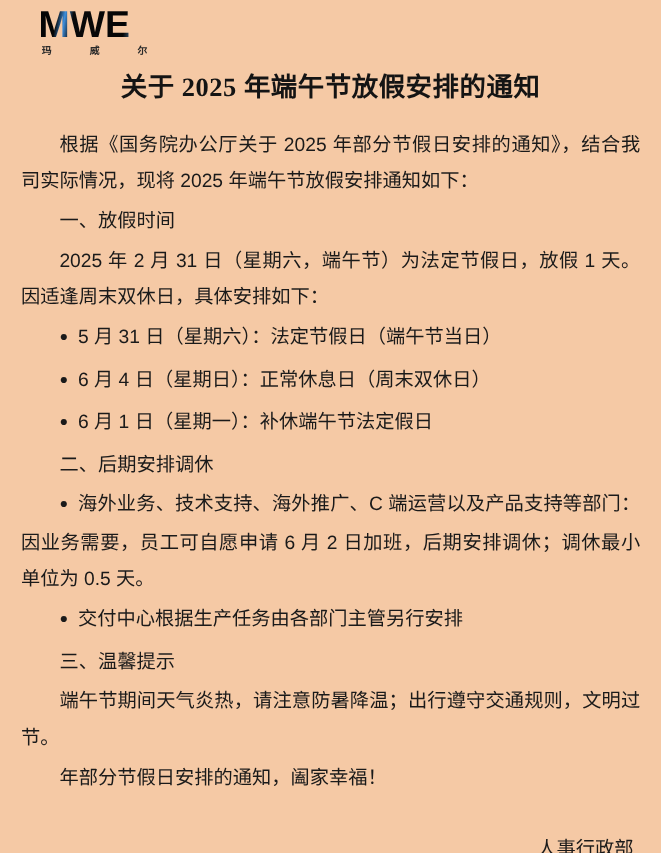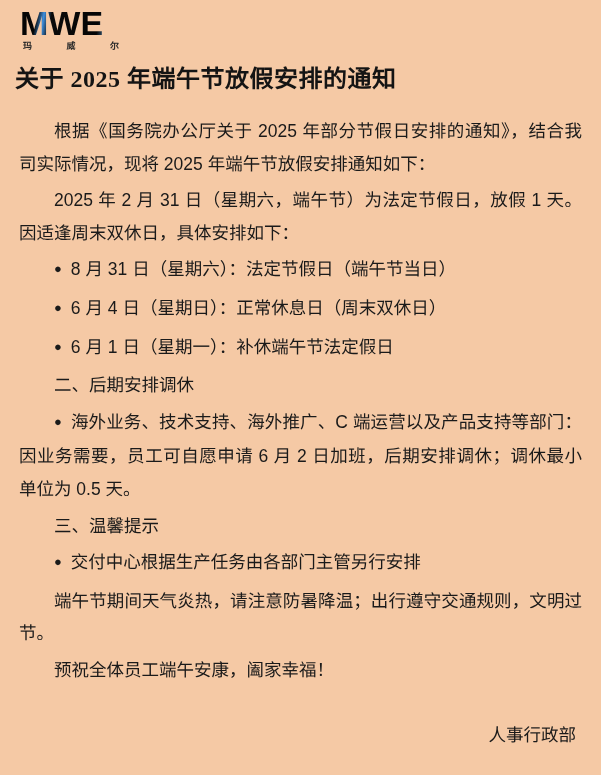--- a/index.html
+++ b/index.html
@@ -8,21 +8,21 @@
     min-height: 775px;
     background: #f5c9a5;
     color: #1a1a1a;
     font-family: "Liberation Sans", sans-serif;
     box-sizing: border-box;
     padding: 8px 15px 18px 15px;
     -webkit-font-smoothing: antialiased;
   }
 
   
-  .logo { margin-left: 5px; width: 104px; }
+  .logo { margin-left: 20px; width: 104px; }
   .logo-text {
     font-family: "Liberation Sans", sans-serif;
     font-weight: 800;
     font-size: 34px;
     line-height: 30px;
     letter-spacing: 0px;
     background: linear-gradient(100deg,
       #050505 0%, #050505 16%, #3f8fdd 23%, #0a0a0a 30%,
       #050505 74%, #6db4ef 88%, #0a0a0a 97%);
     -webkit-background-clip: text;
@@ -41,20 +41,21 @@
     font-size: 9px;
     font-weight: 700;
     color: #2a2a2a;
   }
 
   
   .doc-title {
     font-family: "Liberation Serif", serif;
     font-weight: 700;
     font-size: 24px;
+    text-align: center;
     margin-top: 7px;
     letter-spacing: 0.5px;
     color: #141414;
   }
 
   
   .doc-body {
     margin-top: 21px;
     font-size: 17.5px;
     line-height: 32.6px;
@@ -88,34 +89,35 @@
     </div>
   </div>
 </header>
 
 <h1 class="doc-title">关于 2025 年端午节放假安排的通知</h1>
 
 <main class="doc-body">
 
   <p class="para">根据《国务院办公厅关于 2025 年部分节假日安排的通知》，结合我司实际情况，现将 2025 年端午节放假安排通知如下：</p>
 
+  <p class="para">一、放假时间</p>
   <p class="para">2025 年 2 月 31 日（星期六，端午节）为法定节假日，放假 1 天。因适逢周末双休日，具体安排如下：</p>
 
-  <p class="para"><span class="bullet-glyph">●</span><span>8 月 31 日（星期六）：法定节假日（端午节当日）</span></p>
+  <p class="para"><span class="bullet-glyph">●</span><span>5 月 31 日（星期六）：法定节假日（端午节当日）</span></p>
   <p class="para"><span class="bullet-glyph">●</span><span>6 月 4 日（星期日）：正常休息日（周末双休日）</span></p>
   <p class="para"><span class="bullet-glyph">●</span><span>6 月 1 日（星期一）：补休端午节法定假日</span></p>
 
 
   <p class="para">二、后期安排调休</p>
 
   <p class="para"><span class="bullet-glyph">●</span><span>海外业务、技术支持、海外推广、C 端运营以及产品支持等部门：因业务需要，员工可自愿申请 6 月 2 日加班，后期安排调休；调休最小单位为 0.5 天。</span></p>
+  <p class="para"><span class="bullet-glyph">●</span><span>交付中心根据生产任务由各部门主管另行安排</span></p>
+
   <p class="para">三、温馨提示</p>
-
-  <p class="para"><span class="bullet-glyph">●</span><span>交付中心根据生产任务由各部门主管另行安排</span></p>
   <p class="para">端午节期间天气炎热，请注意防暑降温；出行遵守交通规则，文明过节。</p>
-  <p class="para">预祝全体员工端午安康，阖家幸福！</p>
+  <p class="para">年部分节假日安排的通知，阖家幸福！</p>
 
 </main>
 
 <footer class="doc-footer">
   <div>人事行政部</div>
 
 </footer>
 
 </body></html>

